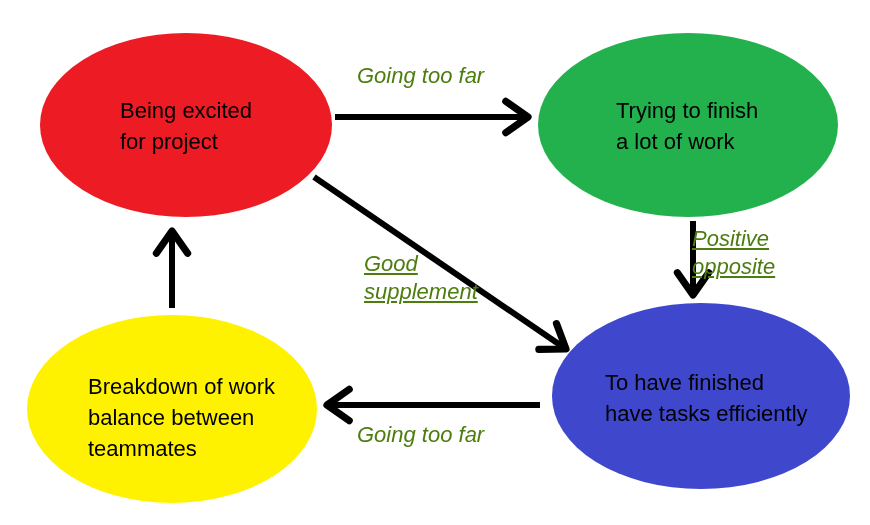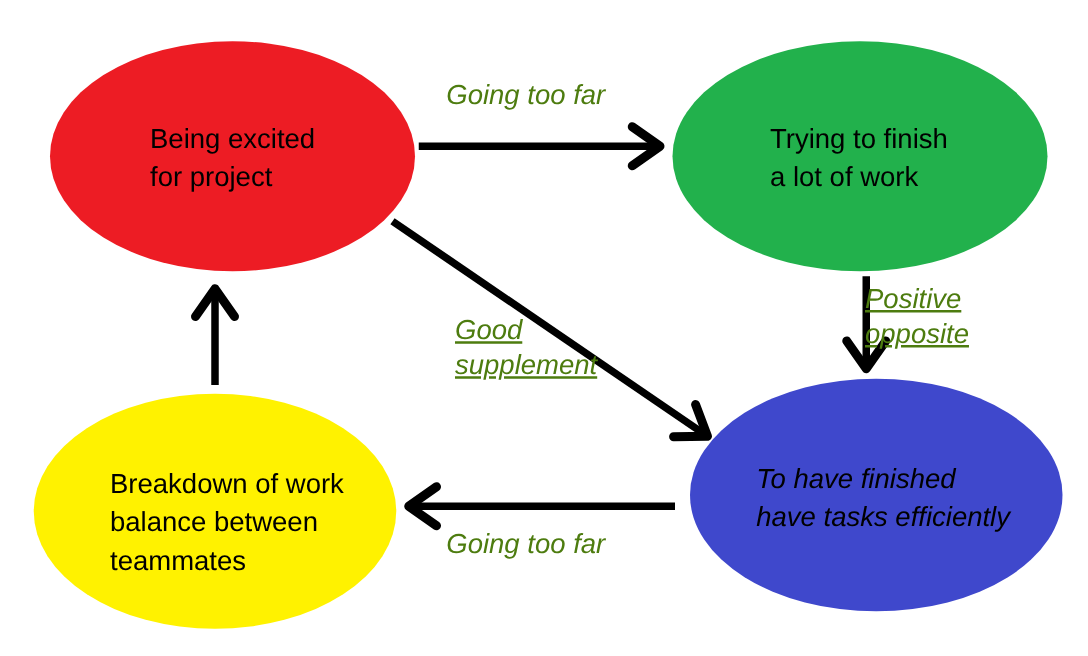--- a/index.html
+++ b/index.html
@@ -33,21 +33,21 @@
   .node-text {
     position: absolute;
     color: #000000;
     font-size: 22px;
     line-height: 31px;
     white-space: nowrap;
   }
   .text-red    { left: 120px; top: 95px;  }
   .text-green  { left: 616px; top: 95px;  }
   .text-yellow { left: 88px;  top: 346px; margin-top: 25px; }
-  .text-blue   { left: 605px; top: 367px; font-style: italic; }
+  .text-blue   { left: 605px; top: 367px; }
   .edge-label {
     position: absolute;
     color: #4d7c0f;
     font-size: 22px;
     line-height: 28px;
     font-style: italic;
     white-space: nowrap;
   }
   .label-top      { left: 357px; top: 62px;  }
   .label-right    { left: 692px; top: 225px; text-decoration: underline; }

